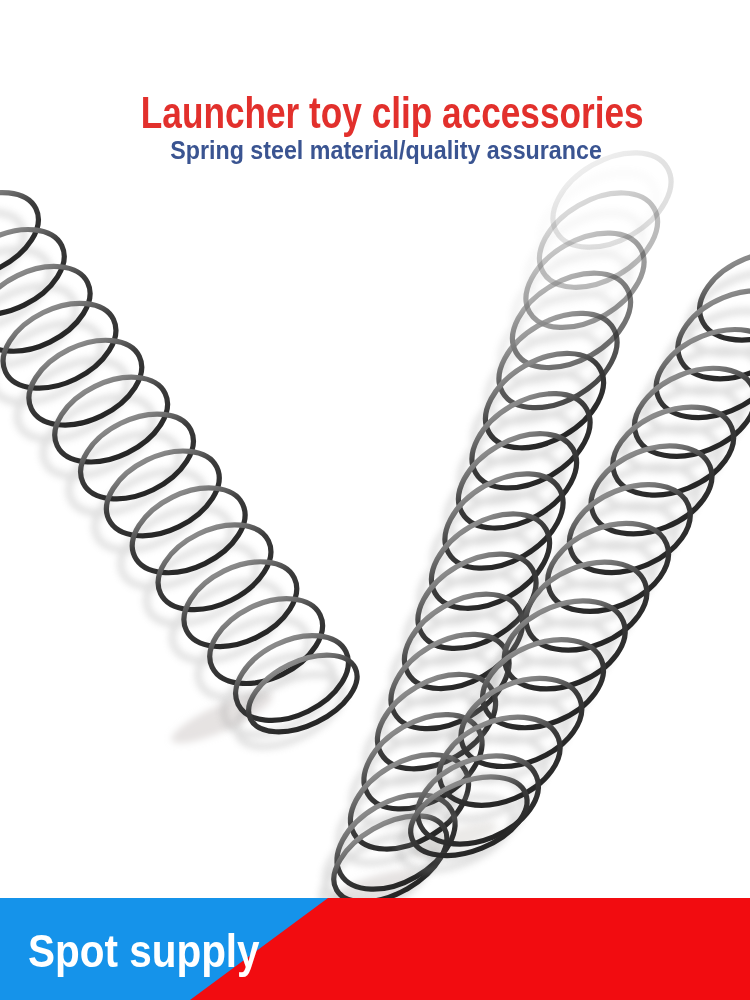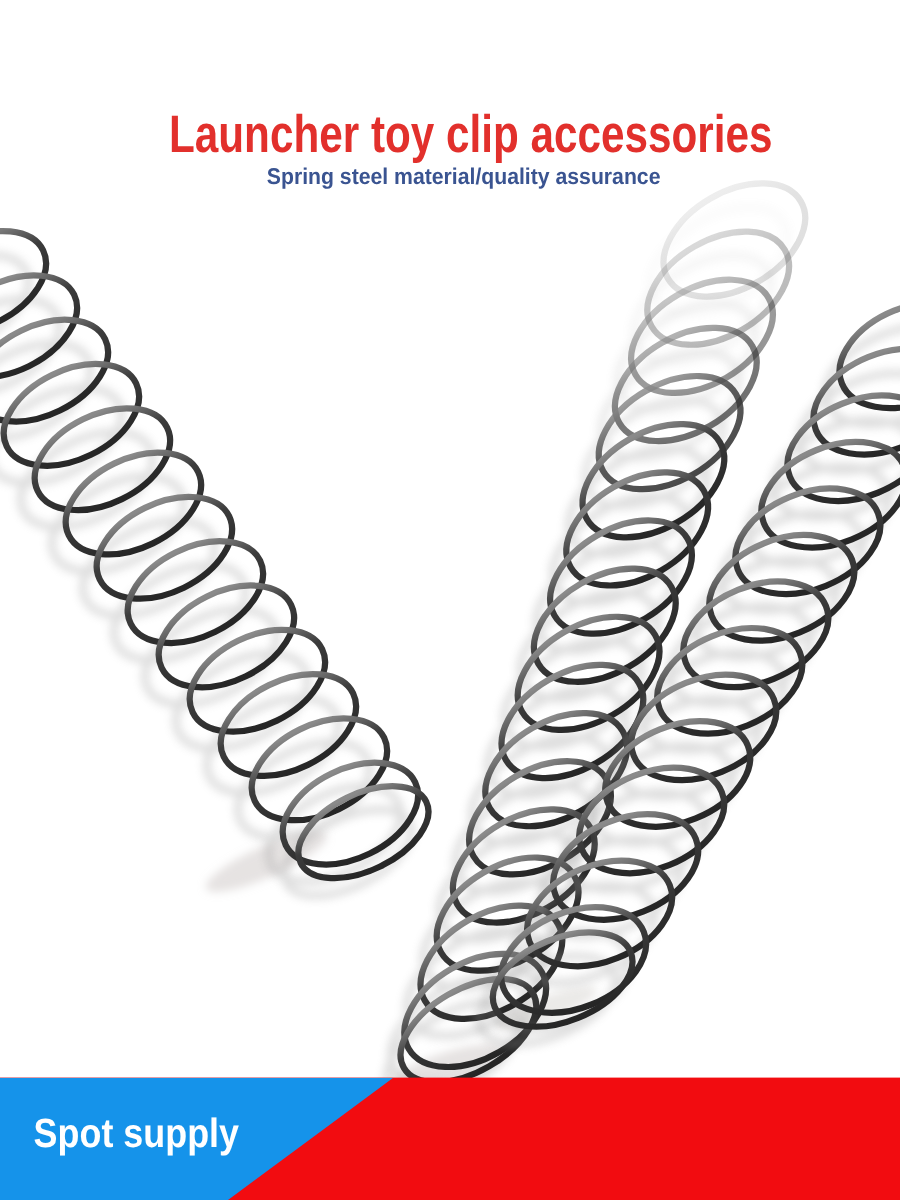--- a/index.html
+++ b/index.html
@@ -10,37 +10,37 @@
   }
   
   .title {
     position:absolute; top:47px; left:0; width:750px; margin:0;
     text-align:center; font-size:44px; line-height:1; font-weight:bold;
     color:#e2302c; white-space:nowrap;
   }
   .title .squeeze { display:inline-block; transform:translateX(17px) scaleX(0.80); transform-origin:center; }
   .subtitle {
     position:absolute; top:138px; left:0; width:750px; margin:0;
-    text-align:center; font-size:19px; line-height:1; font-weight:bold;
+    text-align:center; font-size:25px; line-height:1; font-weight:bold;
     color:#3a5491; white-space:nowrap;
   }
   .subtitle .squeeze { display:inline-block; transform:translateX(11px) scaleX(0.93); transform-origin:center; }
 
   
   .photo-svg { position:absolute; left:0; top:0; width:750px; height:1000px; }
 
   
   .banner { position:absolute; left:0; top:898px; width:750px; height:102px; background:#f20c10; }
   .banner-blue {
     position:absolute; left:0; top:0; width:750px; height:102px; background:#1593ea;
     clip-path:polygon(0 0, 328px 0, 190px 102px, 0 102px);
   }
   .banner-label {
     position:absolute; top:30px; margin:0; color:#ffffff; font-weight:bold;
-    font-size:34px; line-height:1; white-space:nowrap;
+    font-size:46px; line-height:1; white-space:nowrap;
   }
   .banner-label .squeeze { display:inline-block; transform-origin:left center; }
   .label-left  { left:28px; }
   .label-left .squeeze  { transform:scaleX(0.88); }
   .label-right { left:288px; }
   .label-right .squeeze { transform:scaleX(0.92); }
 </style>
 </head>
 <body>
 

